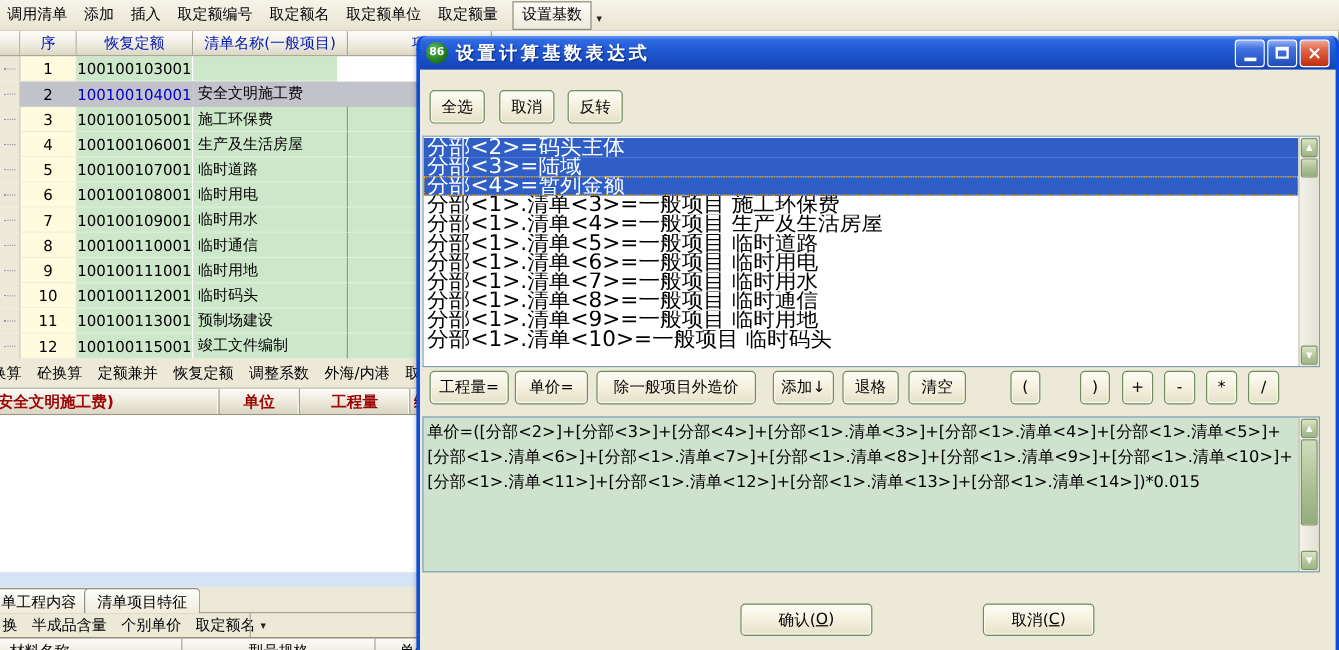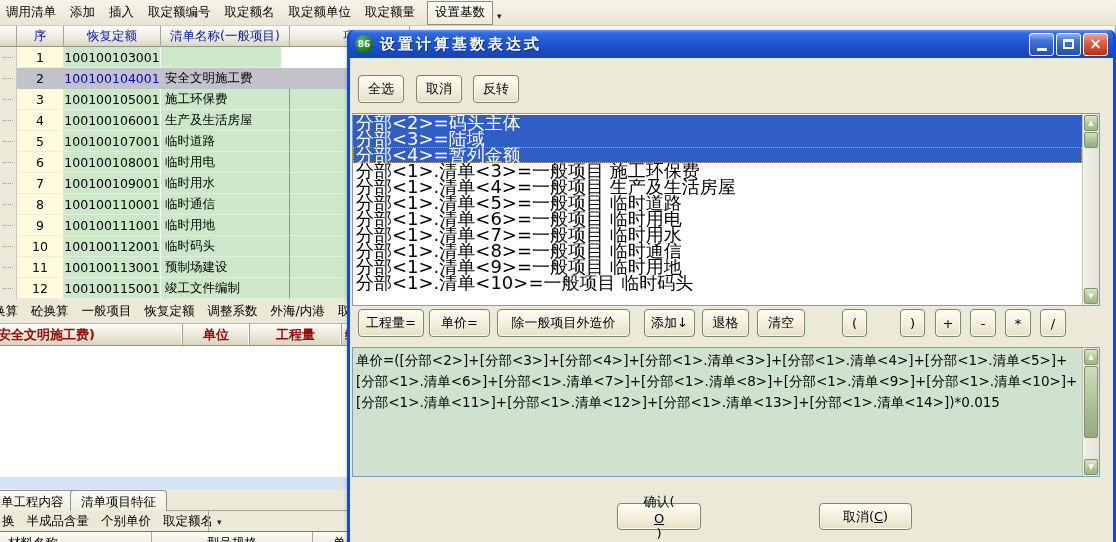--- a/index.html
+++ b/index.html
@@ -104,21 +104,21 @@
   .sb-thumb{position:absolute;left:1px;right:1px;border:1px solid #7d9468;border-radius:2px;
     background:linear-gradient(180deg,#cfdebb,#a9bd90 60%,#93ab7d);}
   .list-thumb{top:18px;height:16px;}
   .expr-thumb{top:18px;height:72px;}
 
   .expr-box{position:absolute;left:2px;top:289px;width:748px;height:130px;background:#cfe2cd;
     border:1px solid #7f9db9;overflow:hidden;}
   .expr-text{position:absolute;left:0;top:0;right:17px;bottom:0;padding:2px 2px 2px 3px;
     font-size:13.5px;line-height:21px;word-break:break-all;white-space:pre-wrap;}
 
-  .confirm-btn{top:445px;left:267px;width:84px;height:27px;flex-direction:column;}
+  .confirm-btn{top:445px;left:267px;width:110px;height:27px;}
   .cancel-btn{top:445px;left:469px;width:93px;height:27px;}
   .key-u{text-decoration:underline;}
 </style>
 </head>
 <body>
 
 <div id="root">
 
   <div class="toolbar1">
     <div class="t1items" id="menu-items">
@@ -287,21 +287,21 @@
             <div class="cell c-fill w-fill"></div>
           </div>
         </div>
       </div>
   </div>
 
   <div class="toolbar2">
     <div class="t2items" id="toolbar2-items">
         <span class="menu-item">换算</span>
         <span class="menu-item">砼换算</span>
-        <span class="menu-item">一般项目</span>
+        <span class="menu-item">定额兼并</span>
         <span class="menu-item">恢复定额</span>
         <span class="menu-item">调整系数</span>
         <span class="menu-item">外海/内港</span>
         <span class="menu-item">取清单名</span>
       </div>
   </div>
 
   <div class="detail-head">
     <div class="dh-cell dh-name">安全文明施工费)</div>
     <div class="dh-cell dh-unit">单位</div>

